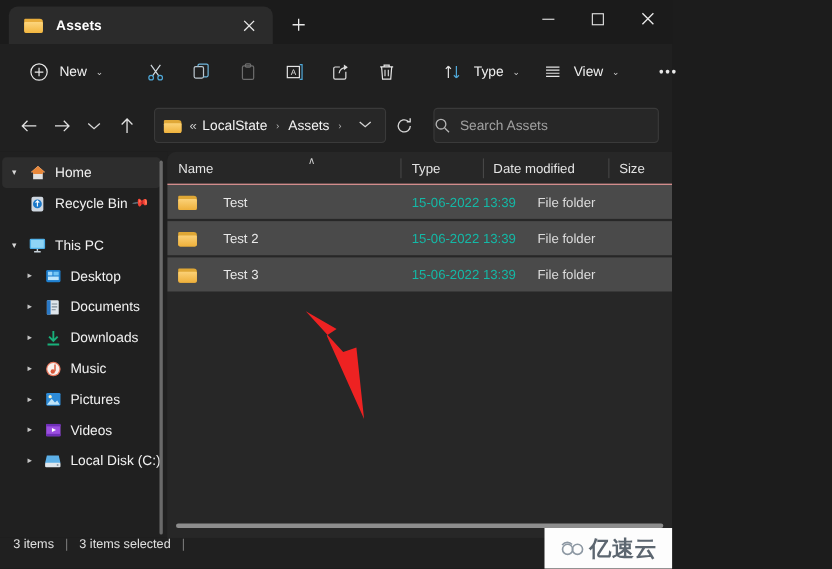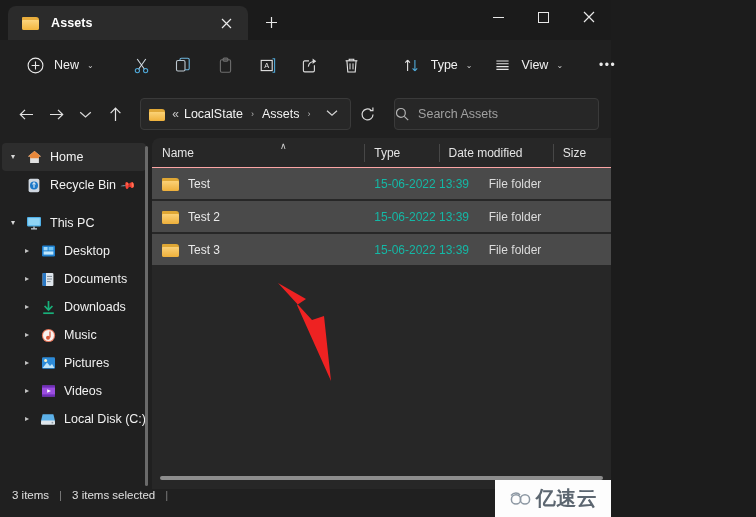--- a/index.html
+++ b/index.html
@@ -190,21 +190,21 @@
     position: absolute; left: 128px; top: 3px;
     color: #cfcfcf; font-size: 9px;
   }
   .rows { flex: 1; overflow: hidden; }
   .row {
     height: 31px; display: flex; align-items: center;
     margin-bottom: 2px;
   }
   .row.selected { background: #4a4a4a; }
   .cell { font-size: 12px; color: #e9e9e9; display: flex; align-items: center; }
-  .cell-name { width: 262px; padding-left: 10px; gap: 9px; }
+  .cell-name { width: 262px; padding-left: 10px; gap: 24px; }
   .cell-date { width: 140px; padding-left: 10px; color: #14b8a6; }
   .cell-type { width: 90px; padding-left: 10px; color: #dcdcdc; }
   .cell-size { width: 70px; padding-left: 10px; }
   .row-folder { width: 17px; height: 14px; position: relative; flex: none; }
   .row-folder .back {
     position: absolute; left: 0; top: 1px; width: 17px; height: 13px;
     background: #dfa735; border-radius: 1px 3px 2px 2px;
   }
   .row-folder .front {
     position: absolute; left: 0; bottom: 0; width: 17px; height: 10px;

